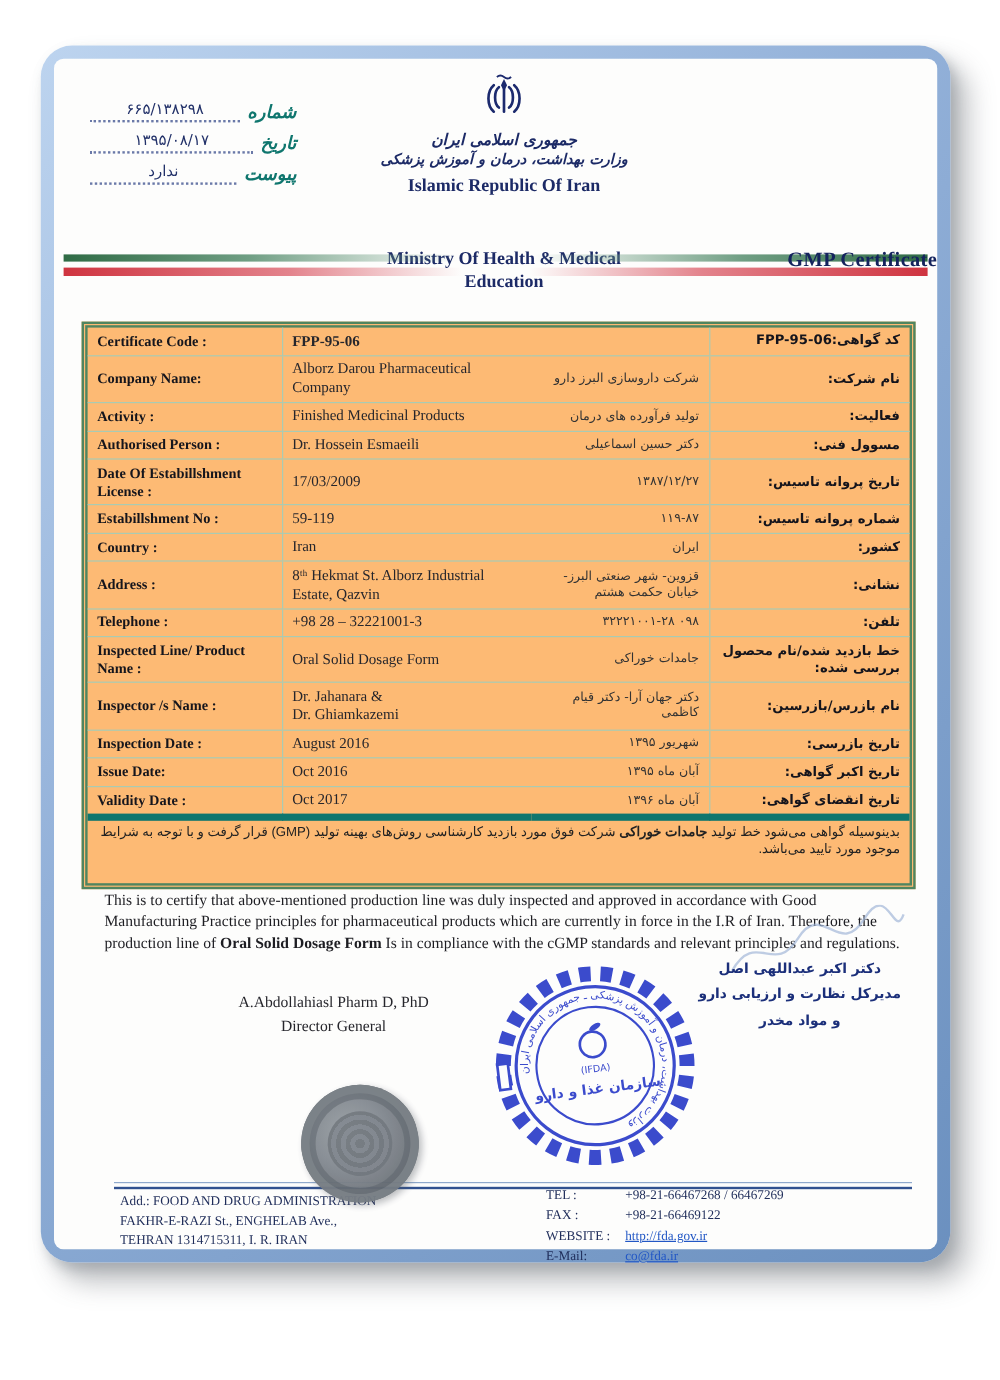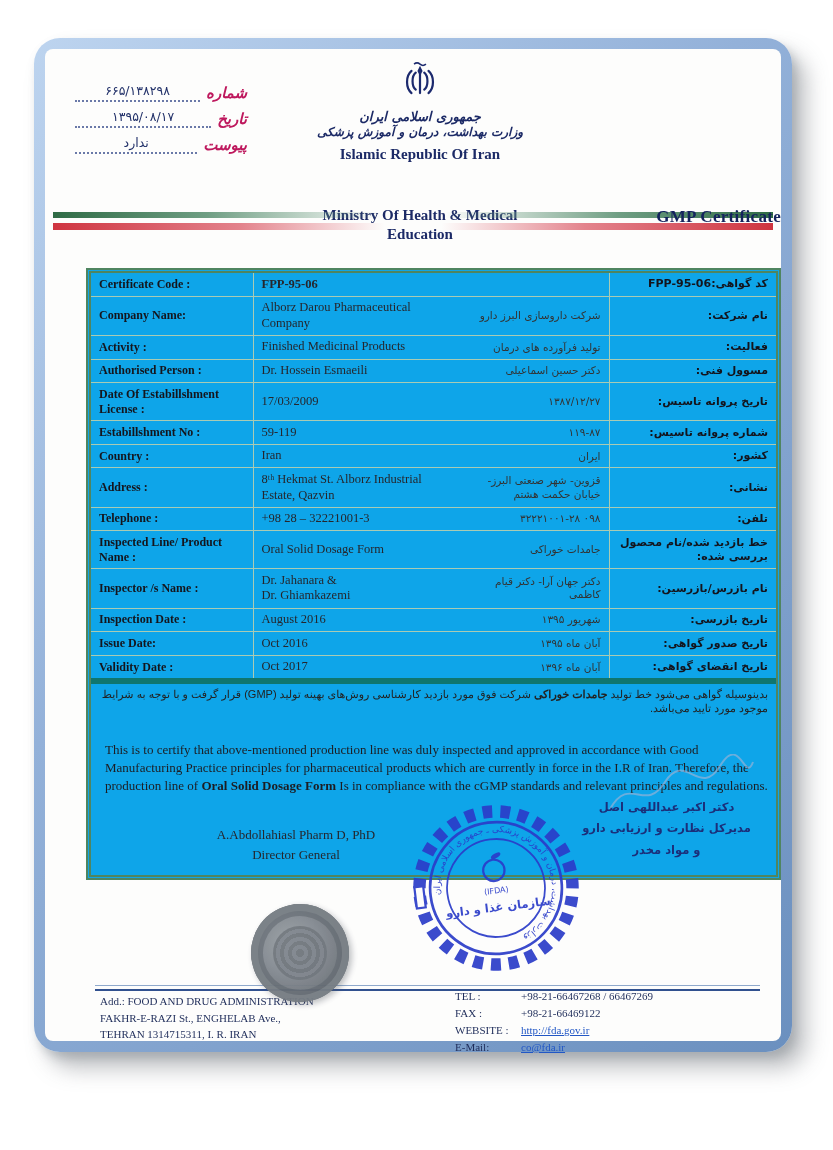--- a/index.html
+++ b/index.html
@@ -9,21 +9,21 @@
   
   .frame{position:absolute;left:34px;top:38px;width:758px;height:1014px;border-radius:26px;
     background:linear-gradient(135deg,#bdd4ef 0%,#93b1d9 40%,#6b90bf 100%);
     box-shadow:14px 16px 22px rgba(110,116,122,.45), 4px 6px 10px rgba(130,140,150,.35);}
   .page{position:absolute;left:11px;top:11px;width:736px;height:992px;background:#fdfdfc;border-radius:8px;}
 
   
   .ref-block{position:absolute;left:30px;top:34px;width:172px;}
   .ref-row{display:flex;direction:rtl;align-items:flex-end;margin-bottom:7px;}
   .ref-label{font-family:"DejaVu Sans",sans-serif;font-weight:700;font-style:italic;
-    font-size:15px;color:#be185d;margin-left:6px;white-space:nowrap;}
+    font-size:15px;color:#0f766e;margin-left:6px;white-space:nowrap;}
   .ref-value{flex:1;text-align:center;font-family:"DejaVu Sans",sans-serif;font-size:12.5px;
     color:#223169;border-bottom:2px dotted #6a79a8;padding-bottom:1px;min-height:16px;}
 
   .hdr-center{position:absolute;left:245px;top:12px;width:260px;text-align:center;color:#1c2a66;}
   .emblem{display:inline-block;margin-bottom:2px;}
   .fa-cal1{font-family:"DejaVu Sans",sans-serif;font-style:italic;font-weight:700;font-size:13px;line-height:1.25;}
   .fa-cal2{font-family:"DejaVu Sans",sans-serif;font-style:italic;font-weight:700;font-size:12px;line-height:1.3;}
   .en-min1{font-size:15px;font-weight:700;margin-top:4px;line-height:1.2;}
   .en-min2{font-size:15px;font-weight:700;line-height:1.25;margin-top:43px;}
 
@@ -36,22 +36,22 @@
   
   .bar{position:absolute;height:6px;}
   .bar.green-l{left:8px;top:163px;width:342px;background:linear-gradient(to right,#2f6b45 0%,#6f9e83 45%,rgba(255,255,255,0) 96%);}
   .bar.red-l{left:8px;top:174px;width:342px;height:7px;background:linear-gradient(to right,#cf3440 0%,#e3838c 55%,rgba(255,255,255,0) 97%);}
   .bar.green-r{left:386px;top:163px;width:342px;background:linear-gradient(to left,#2f6b45 0%,#6f9e83 45%,rgba(255,255,255,0) 96%);}
   .bar.red-r{left:386px;top:174px;width:342px;height:7px;background:linear-gradient(to left,#cf3440 0%,#e3838c 55%,rgba(255,255,255,0) 97%);}
   .gmp-title{position:absolute;left:0;top:158px;width:736px;text-align:right;
     font-size:17px;font-weight:700;color:#14235d;letter-spacing:.3px;}
 
   
-  .main-box{position:absolute;left:41px;top:219px;width:695px;height:612px;
-    border:5px double #4f8560;box-sizing:border-box;background:#0ea5e9;}
+  .main-box{position:absolute;left:23px;top:219px;width:695px;height:473px;
+    border:5px double #4f8560;box-sizing:border-box;background:#fdba74;}
   table.cert{border-collapse:collapse;width:100%;table-layout:fixed;}
   table.cert td{padding:3.5px 8px;vertical-align:middle;line-height:1.25;}
   .c-len{width:162px;font-weight:700;font-size:12px;color:#15151c;border-right:1px solid #a9cbb3;}
   .c-ven{width:208px;font-size:12.5px;color:#26262c;white-space:pre-line;}
   .c-vfa{width:148px;font-family:"DejaVu Sans",sans-serif;font-size:10.5px;color:#333;
     text-align:right;direction:rtl;}
   .c-lfa{width:167px;font-family:"DejaVu Sans",sans-serif;font-weight:700;font-size:11px;
     color:#14141c;text-align:right;direction:rtl;border-left:1px solid #a9cbb3;}
   #rows tr + tr td{border-top:1px solid #a9cbb3;}
   #rows tr:first-child .c-ven{font-weight:700;}
@@ -223,21 +223,21 @@
     <td class="c-len">Inspection Date :</td>
     <td class="c-ven">August 2016</td>
     <td class="c-vfa">شهریور ۱۳۹۵</td>
     <td class="c-lfa">تاریخ بازرسی:</td>
   </tr>
 
   <tr>
     <td class="c-len">Issue Date:</td>
     <td class="c-ven">Oct 2016</td>
     <td class="c-vfa">آبان ماه ۱۳۹۵</td>
-    <td class="c-lfa">تاریخ صدور گواهی:</td>
+    <td class="c-lfa">تاریخ اکبر گواهی:</td>
   </tr>
 
   <tr>
     <td class="c-len">Validity Date :</td>
     <td class="c-ven">Oct 2017</td>
     <td class="c-vfa">آبان ماه ۱۳۹۶</td>
     <td class="c-lfa">تاریخ انقضای گواهی:</td>
   </tr>
 </tbody>
           <tbody>

